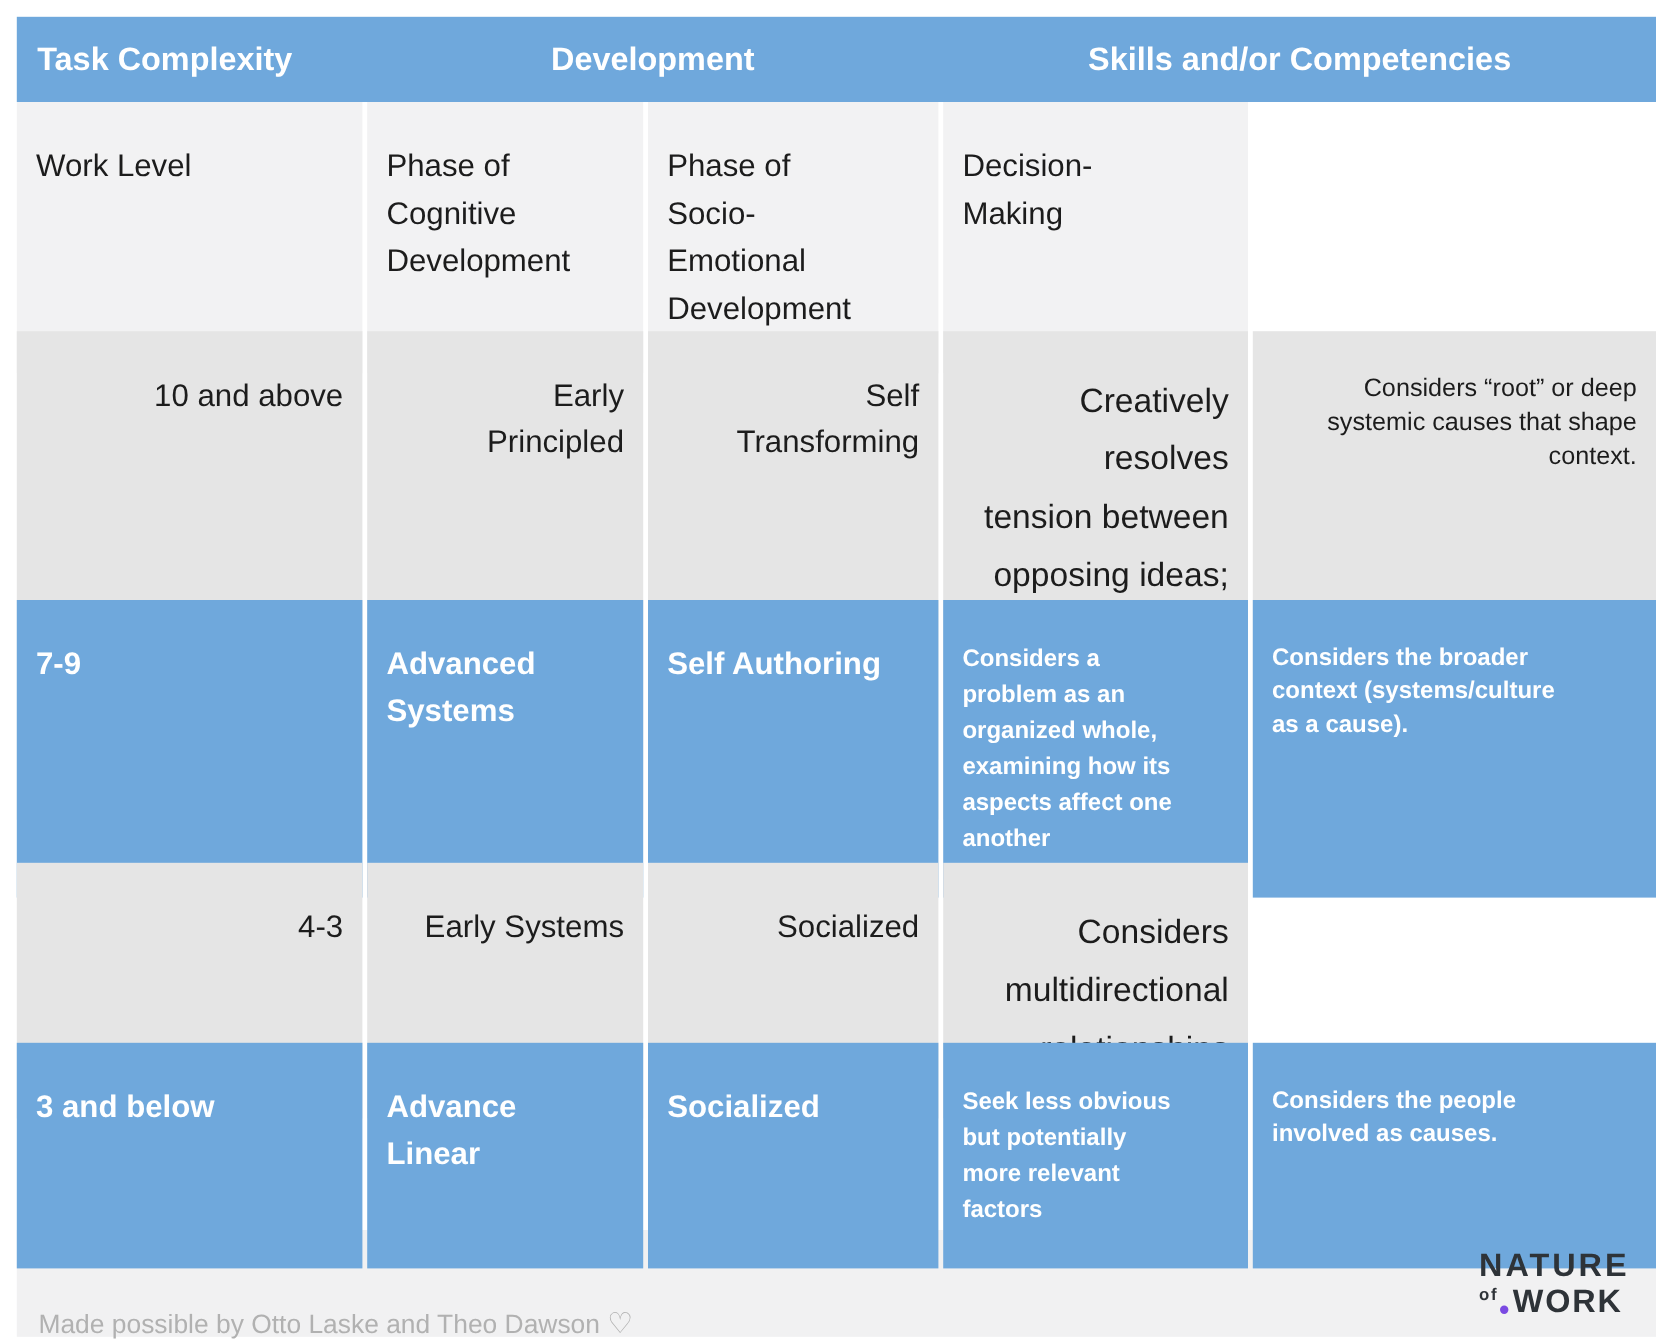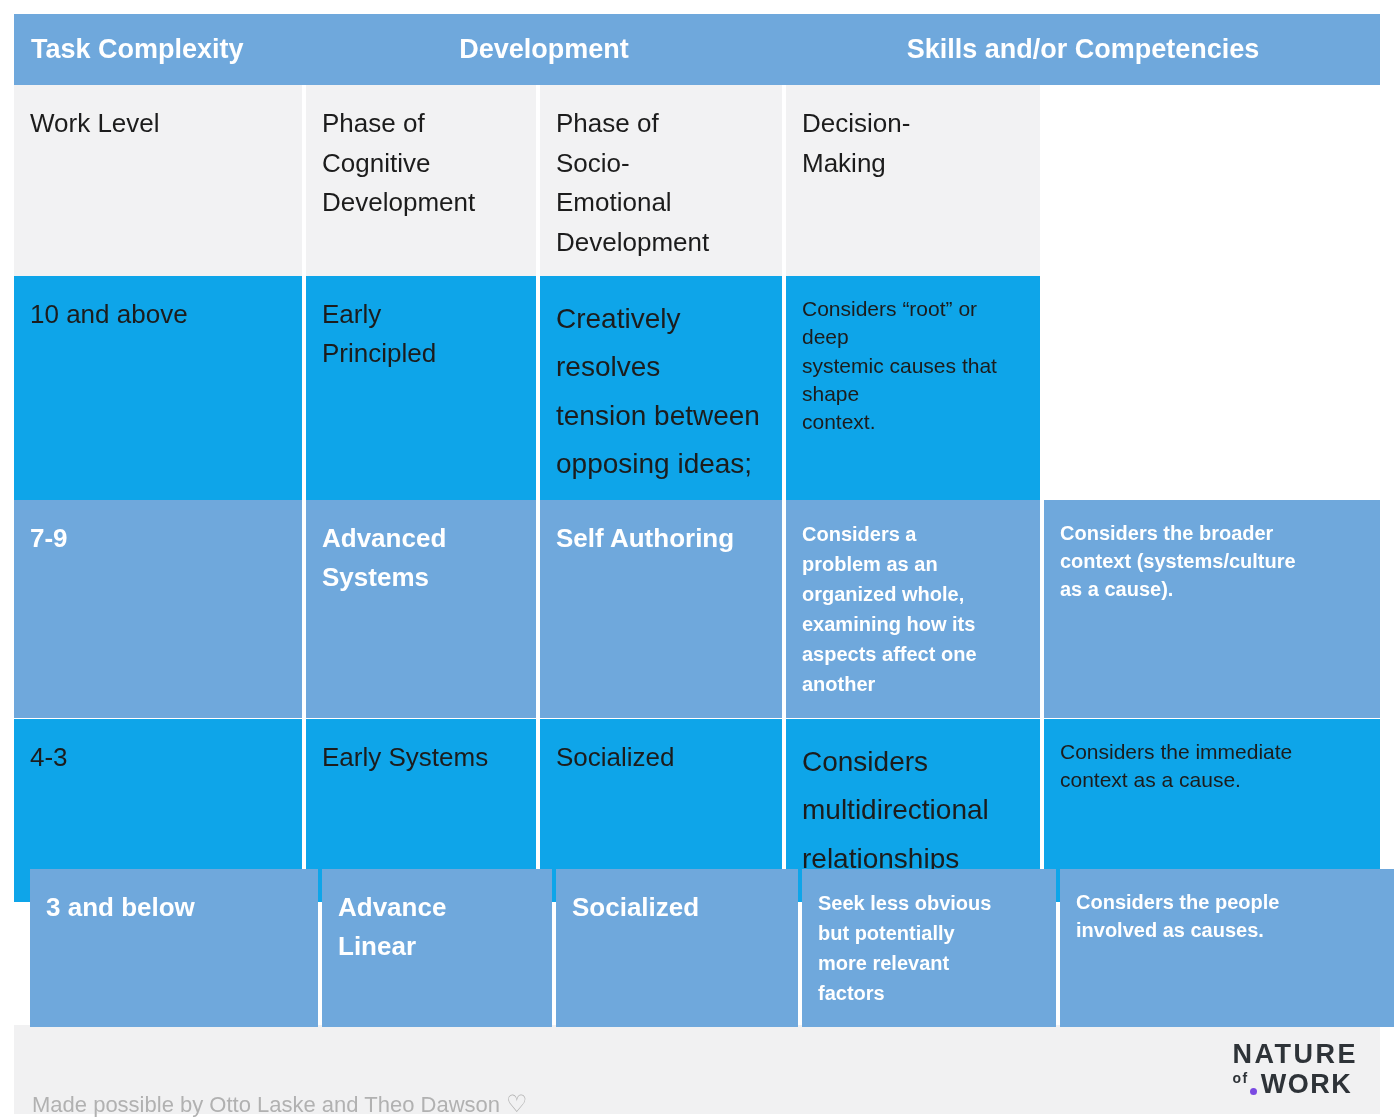--- a/index.html
+++ b/index.html
@@ -12,32 +12,32 @@
   
   .header-bar { background:#6FA8DC; height:71px; align-items:center; }
   .header-bar .hcell { color:#ffffff; font-weight:700; font-size:27px; }
   .h1 { grid-column:1; padding-left:17px; }
   .h2 { grid-column:2 / span 2; text-align:center; }
   .h3 { grid-column:4 / span 2; text-align:center; }
 
   
   .trow { margin-top:0; }
   .trow + .trow { margin-top:3px; }
-  .cell { padding:19px 16px; white-space:pre-line; overflow-wrap:break-word; }
+  .cell { padding:34px 16px; white-space:pre-line; overflow-wrap:break-word; }
 
   .subheader { height:188px; }
   .subheader .cell { background:#F2F2F3; font-size:26px; line-height:1.52; }
 
-  .row-white .cell { background:#0ea5e9; }
+  .row-white .cell { background:#e5e5e5;text-align:right; }
   .row-blue  .cell { background:#6FA8DC; color:#ffffff; }
 
   .r10 { height:221px; }
   .r79 { height:216px; }
   .r47 { height:147px; }
-  .r3b { height:153px;margin-left:16px; }
+  .r3b { height:153px; }
 
   .big   { font-size:26px; line-height:1.5; }
   .row-blue .big { font-weight:700; }
   .row-blue .lvl { font-weight:700; }
 
   .small-w4 { font-size:28px; line-height:1.73; }
   .small-w5 { font-size:21px; line-height:1.35; }
   .small-b4 { font-size:20px; line-height:1.5;  font-weight:700; }
   .small-b5 { font-size:20px; line-height:1.4;  font-weight:700; }
 
@@ -77,20 +77,22 @@
 Emotional
 Development</div>
     <div class="cell">Decision-
 Making</div>
   </div>
 
   <div class="grid trow row-white r10">
     <div class="cell big lvl">10 and above</div>
     <div class="cell big">Early
 Principled</div>
+    <div class="cell big">Self
+Transforming</div>
     <div class="cell small-w4">Creatively resolves
 tension between
 opposing ideas;
 provides innovative
 answers.</div>
     <div class="cell small-w5">Considers “root” or deep
 systemic causes that shape
 context.</div>
   </div>
 
@@ -110,22 +112,20 @@
 as a cause).</div>
   </div>
 
   <div class="grid trow row-white r47">
     <div class="cell big lvl">4-3</div>
     <div class="cell big">Early Systems</div>
     <div class="cell big">Socialized</div>
     <div class="cell small-w4">Considers
 multidirectional
 relationships</div>
-    <div class="cell small-w5">Considers the immediate
-context as a cause.</div>
   </div>
 
   <div class="grid trow row-blue r3b">
     <div class="cell big lvl">3 and below</div>
     <div class="cell big">Advance
 Linear</div>
     <div class="cell big">Socialized</div>
     <div class="cell small-b4">Seek less obvious
 but potentially
 more relevant

